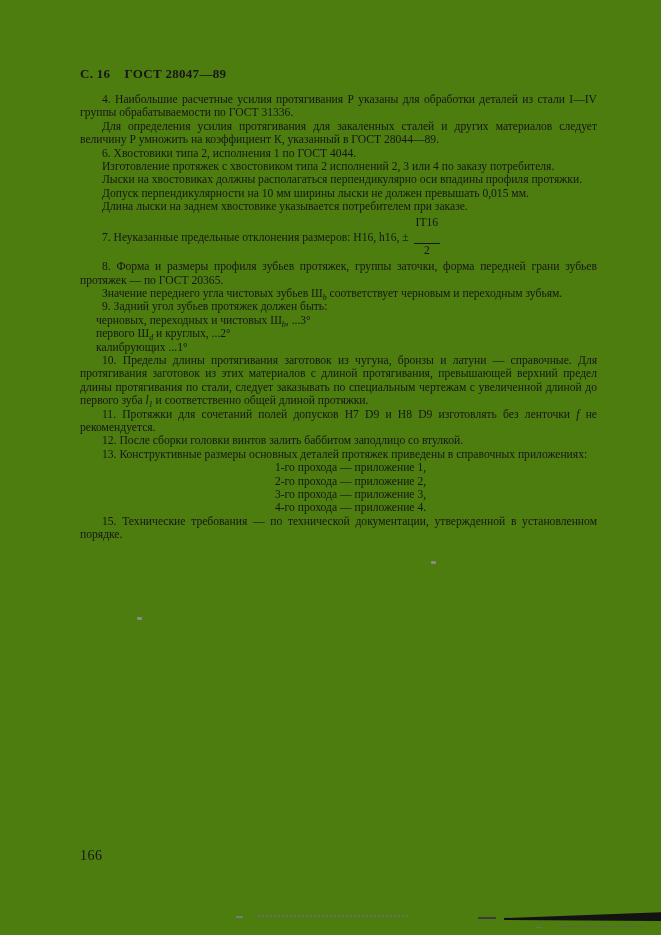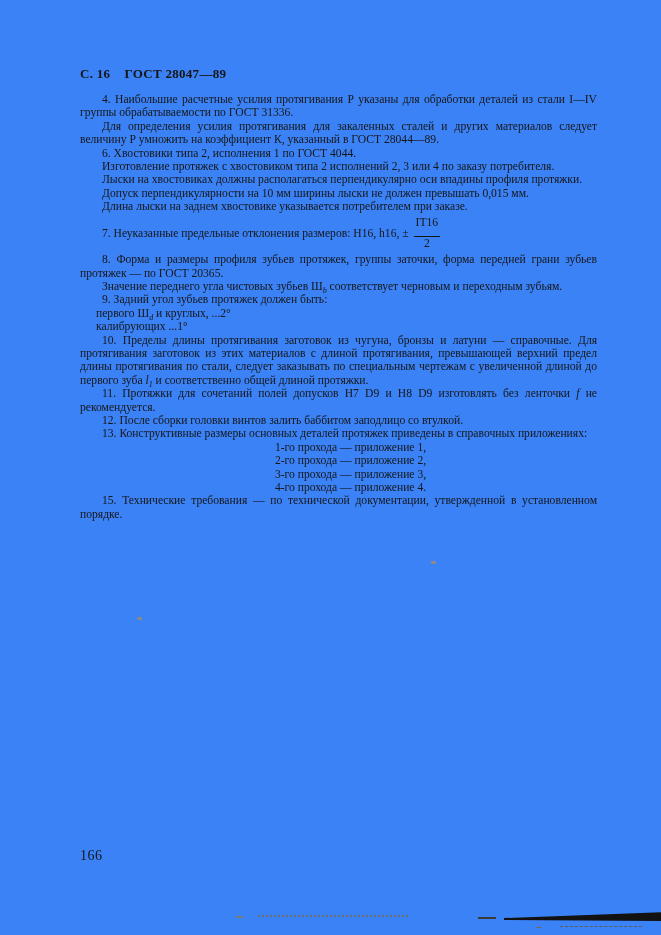--- a/index.html
+++ b/index.html
@@ -4,21 +4,21 @@
 <style>
   html,body{margin:0;padding:0;}
   body{
     width:661px;height:935px;
     background:#e9e9e6;
     font-family:"Liberation Serif","DejaVu Serif",serif;
   }
   .page{
     position:relative;
     width:661px;height:935px;
-    background:#3b82f6;
+    background:#4d7c0f;
     overflow:hidden;
     color:#161616;
   }
   .header{
     position:absolute;left:80px;top:66px;
     font-size:13px;font-weight:bold;letter-spacing:.3px;
     white-space:nowrap;
   }
   .header .doc-number{margin-left:14px;}
   .content{
@@ -31,21 +31,21 @@
     text-indent:22px;
   }
   .sub-line{margin:0;text-indent:16px;text-align:left;}
   .list-line{margin:0;text-indent:24px;text-align:center;}
   .formula-line{margin:3px 0 2px;display:flex;align-items:center;text-indent:0;}
   .formula-line .pre{text-indent:22px;display:inline-block;font-family:Liberation Serif, serif;}
   .frac{
     display:inline-block;text-align:center;vertical-align:middle;
     margin-left:5px;line-height:1.1;font-size:11.6px;
   }
-  .frac .num{display:block;border-bottom:1px solid #161616;padding:0 2px 7px;}
+  .frac .num{display:block;border-bottom:1px solid #161616;padding:0 2px 14px;}
   .frac .den{display:block;padding-top:1px;}
   sub{font-size:8px;font-style:italic;line-height:0;}
   .ital{font-style:italic;}
   .footer{
     position:absolute;left:80px;top:848px;
     font-size:14px;letter-spacing:.5px;
   }
   
   .artifact{position:absolute;background:#555;}
   .smudge-1{left:431px;top:561px;width:5px;height:3px;background:#8a8a88;border-radius:1px;}
@@ -86,20 +86,21 @@
         <span class="den">2</span>
       </span>
     </p>
 
     <p class="para">8. Форма и размеры профиля  зубьев  протяжек,  группы заточки, форма передней грани зубьев протяжек — по ГОСТ 20365.</p>
 
     <p class="para"><span>Значение переднего угла чистовых зубьев Ш</span><sub>b</sub><span> соответствует черновым и переходным зубьям.</span></p>
 
     <p class="para">9. Задний угол зубьев протяжек должен быть:</p>
 
+    <p class="sub-line"><span>черновых, переходных и чистовых Ш</span><sub>b</sub><span>, ...3°</span></p>
     <p class="sub-line"><span>первого Ш</span><sub>d</sub><span> и круглых, ...2°</span></p>
     <p class="sub-line">калибрующих ...1°</p>
 
     <p class="para"><span>10. Пределы длины протягивания  заготовок  из  чугуна,  бронзы  и латуни — справочные.  Для протягивания  заготовок из этих материалов с длиной  протягивания,  превышающей верхний предел длины протягивания по стали,  следует заказывать  по  специальным  чертежам  с  увеличенной длиной до первого зуба </span><span class="ital">l</span><sub>1</sub><span> и соответственно общей длиной  протяжки.</span></p>
 
     <p class="para"><span>11. Протяжки для сочетаний полей допусков  Н7 D9 и Н8 D9 изготовлять  без ленточки </span><span class="ital">f</span><span> не рекомендуется.</span></p>
 
     <p class="para">12. После сборки головки винтов залить баббитом   заподлицо со втулкой.</p>
     <p class="para">13. Конструктивные размеры основных  деталей   протяжек  приведены в справочных приложениях:</p>
 

